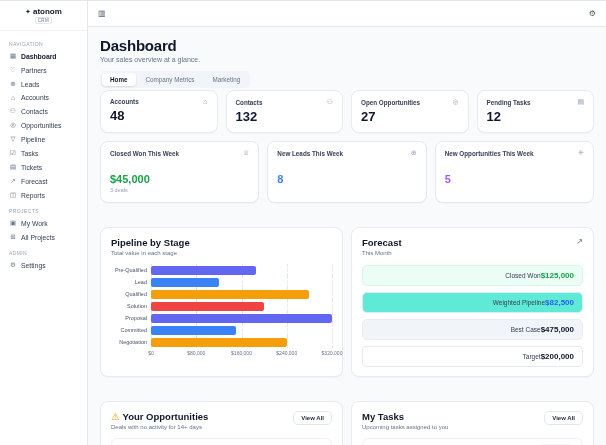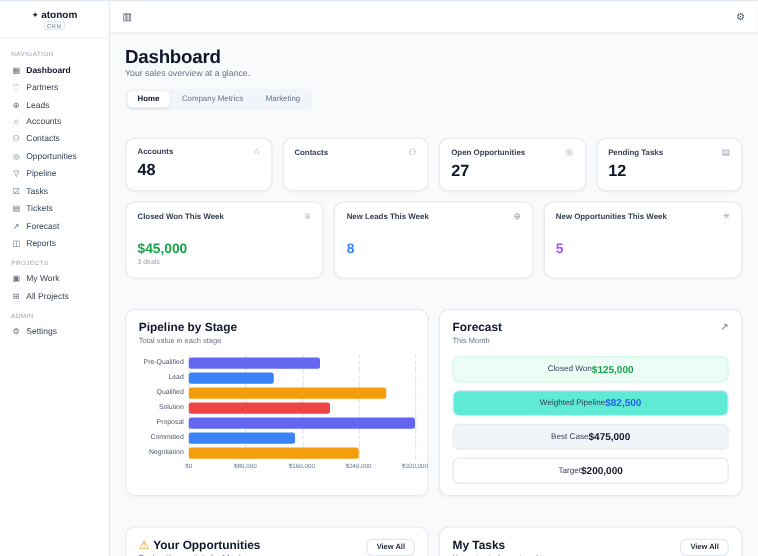--- a/index.html
+++ b/index.html
@@ -26,21 +26,21 @@
   .topbar .icon-btn { font-size:8px; color:#475569; cursor:pointer; background:none; border:none; }
   .content { flex:1; padding:10px 12px; overflow:hidden; }
   .page-title { font-size:15px; font-weight:bold; color:#0f172a; letter-spacing:-.2px; }
   .page-subtitle { font-size:7px; color:#64748b; margin-top:2px; }
   
   .tabs { display:inline-flex; background:#f1f5f9; border-radius:5px; padding:2px; margin-top:8px; gap:2px; }
   .tab { font-size:6.3px; color:#64748b; padding:3px 8px; border-radius:4px; cursor:pointer; white-space:nowrap; }
   .tab.active { background:#fff; color:#0f172a; font-weight:bold; box-shadow:0 1px 2px rgba(15,23,42,.12); }
   
   .card { background:#fff; border:1px solid #e7ebf0; border-radius:8px; box-shadow:0 1px 1px rgba(15,23,42,.03); }
-  .stats-row { display:grid; grid-template-columns:repeat(4,1fr); gap:8px; margin-top:22px; }
+  .stats-row { display:grid; grid-template-columns:repeat(4,1fr); gap:8px; margin-top:2px; }
   .stat-card { padding:7px 9px 8px; }
   .stat-top { display:flex; justify-content:space-between; align-items:center; }
   .stat-label { font-size:6.3px; color:#334155; font-weight:bold; }
   .stat-icon { font-size:7px; color:#94a3b8; }
   .stat-value { font-size:13px; font-weight:bold; margin-top:3px; color:#0f172a; }
   .metrics-row { display:grid; grid-template-columns:repeat(3,1fr); gap:8px; margin-top:8px; }
   .metric-card { padding:7px 9px 9px; }
   .metric-value { font-size:11px; font-weight:bold; margin-top:16px; }
   .metric-sub { font-size:5.5px; color:#94a3b8; margin-top:2px; min-height:6px; }
   
@@ -57,21 +57,21 @@
   .chart-row { display:flex; align-items:center; height:12px; }
   .chart-label { width:40px; font-size:5.5px; color:#475569; text-align:right; padding-right:4px; }
   .chart-plot { position:relative; flex:1; height:100%; }
   .chart-plot-wrap { position:relative; }
   .gridline { position:absolute; top:0; bottom:10px; width:0; border-left:1px dashed #e2e8f0; }
   .bar { position:absolute; left:0; top:1.5px; height:9px; border-radius:2px; }
   .chart-ticks { position:relative; height:10px; margin-left:40px; }
   .tick { position:absolute; font-size:5px; color:#64748b; transform:translateX(-50%); top:2px; white-space:nowrap; }
   
   .forecast-rows { display:flex; flex-direction:column; gap:6px; margin-top:9px; }
-  .forecast-row { display:flex; justify-content:center; align-items:center; border-radius:5px; padding:5px 8px; border:1px solid transparent; }
+  .forecast-row { display:flex; justify-content:flex-end; align-items:center; border-radius:5px; padding:5px 8px; border:1px solid transparent; }
   .forecast-label { font-size:6.5px; color:#334155; }
   .forecast-value { font-size:8px; font-weight:bold; }
   
   .list { margin-top:8px; display:flex; flex-direction:column; gap:6px; }
   .list-item { border:1px solid #edf0f4; border-radius:6px; padding:5px 8px; display:flex; justify-content:space-between; align-items:center; background:#fff; box-shadow:0 1px 1px rgba(15,23,42,.02); }
   .opp-name { font-size:7px; font-weight:bold; color:#1e293b; }
   .opp-company { font-size:6px; color:#94a3b8; margin-top:2px; }
   .opp-right { text-align:right; }
   .stage-pill { display:inline-block; font-size:5px; border-radius:6px; padding:1.5px 5px; font-weight:bold; }
   .stage-soft { background:#d9e7f6; color:#fdfeff; }
@@ -178,20 +178,21 @@
             <span class="stat-label">Accounts</span>
             <span class="stat-icon">⌂</span>
           </div>
           <div class="stat-value">48</div>
         </div>
         <div class="card stat-card">
           <div class="stat-top">
             <span class="stat-label">Contacts</span>
             <span class="stat-icon">⚇</span>
           </div>
+          <div class="stat-value">132</div>
         </div>
         <div class="card stat-card">
           <div class="stat-top">
             <span class="stat-label">Open Opportunities</span>
             <span class="stat-icon">◎</span>
           </div>
           <div class="stat-value">27</div>
         </div>
         <div class="card stat-card">
           <div class="stat-top">

